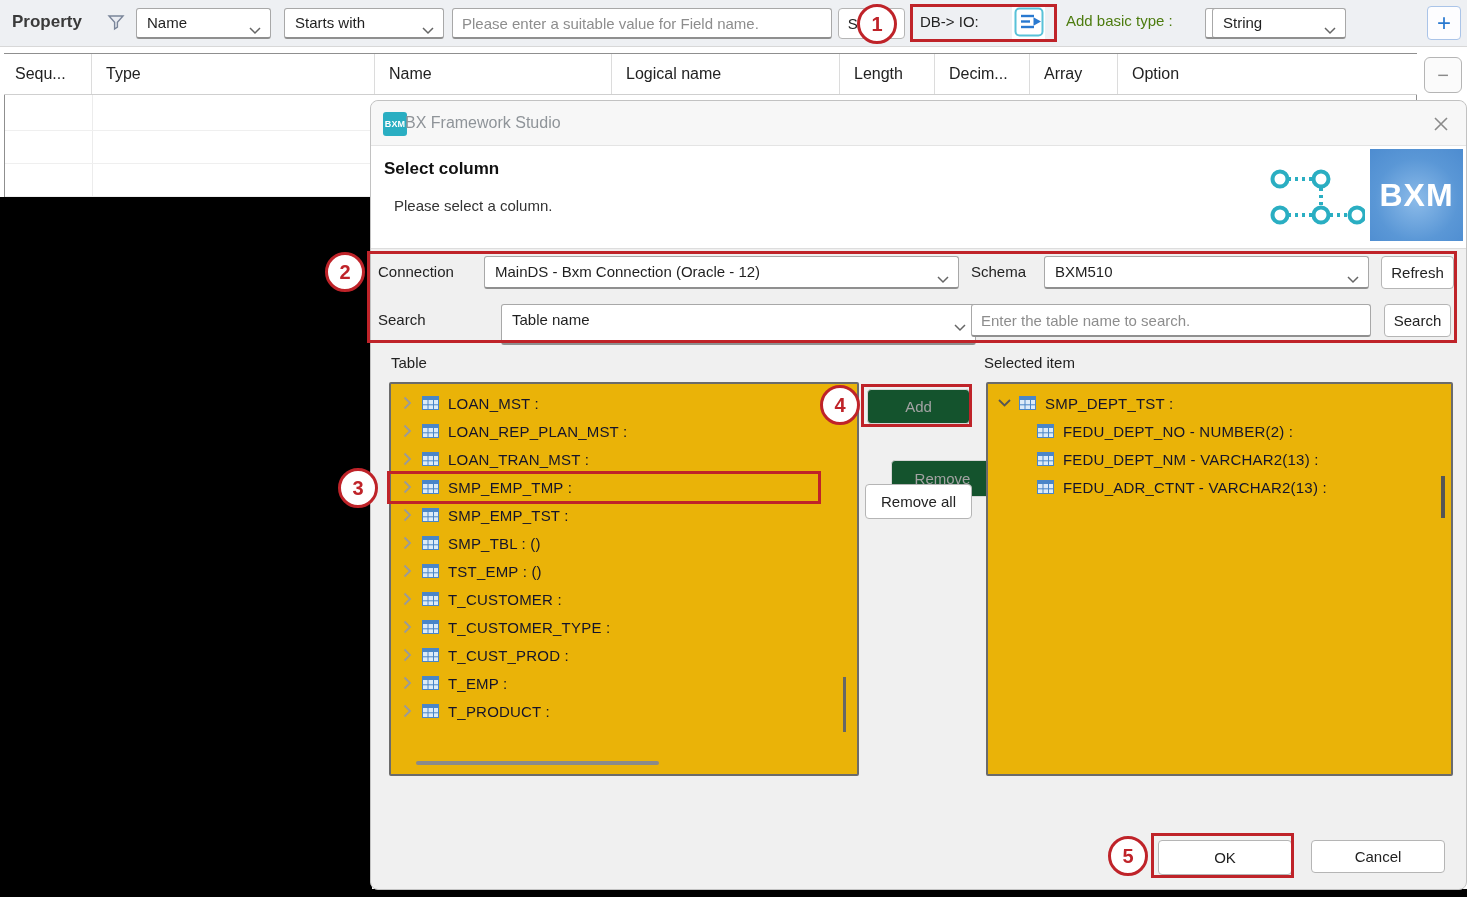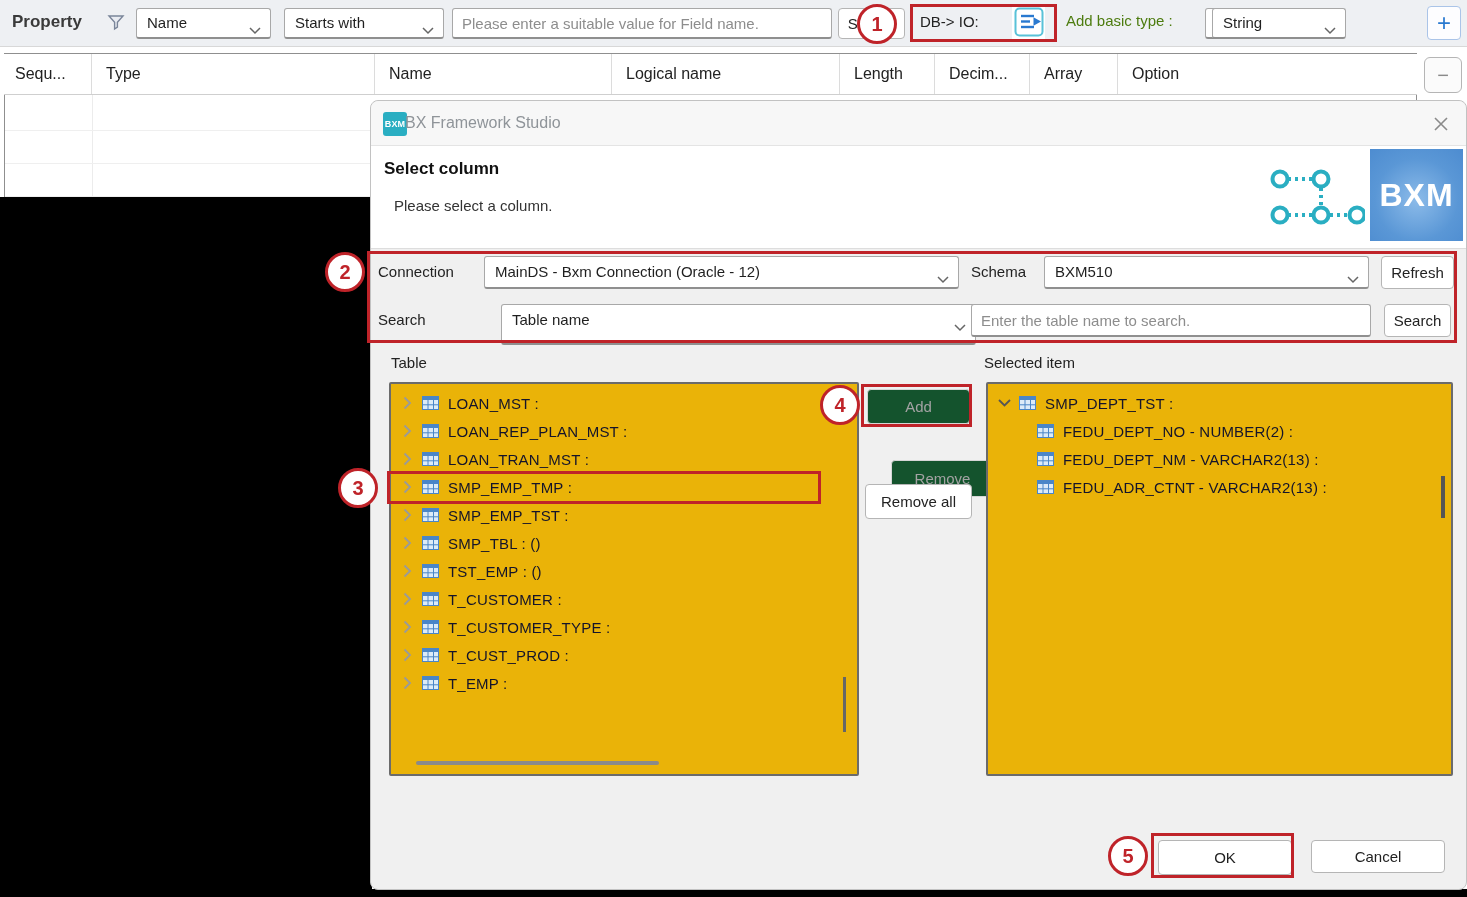--- a/index.html
+++ b/index.html
@@ -381,20 +381,37 @@
             <span class="tbl-icon">
               <svg width="17" height="14" viewBox="0 0 17 14">
                 <rect x="0.5" y="0.5" width="16" height="13" fill="#dcebf8" stroke="#4a86c8"></rect>
                 <rect x="0.5" y="0.5" width="16" height="3.5" fill="#4a86c8"></rect>
                 <line x1="6" y1="4" x2="6" y2="14" stroke="#4a86c8"></line>
                 <line x1="11.5" y1="4" x2="11.5" y2="14" stroke="#4a86c8"></line>
                 <line x1="0" y1="8.8" x2="17" y2="8.8" stroke="#4a86c8"></line>
               </svg>
             </span>
             <span class="tree-label">T_EMP :</span>
+          </div>
+          <div class="tree-row">
+            <span class="chev">
+              <svg width="9" height="14" viewBox="0 0 9 14">
+                <path d="M1.5 1.5L7 7l-5.5 5.5" fill="none" stroke="#9a9a9a" stroke-width="1.8"></path>
+              </svg>
+            </span>
+            <span class="tbl-icon">
+              <svg width="17" height="14" viewBox="0 0 17 14">
+                <rect x="0.5" y="0.5" width="16" height="13" fill="#dcebf8" stroke="#4a86c8"></rect>
+                <rect x="0.5" y="0.5" width="16" height="3.5" fill="#4a86c8"></rect>
+                <line x1="6" y1="4" x2="6" y2="14" stroke="#4a86c8"></line>
+                <line x1="11.5" y1="4" x2="11.5" y2="14" stroke="#4a86c8"></line>
+                <line x1="0" y1="8.8" x2="17" y2="8.8" stroke="#4a86c8"></line>
+              </svg>
+            </span>
+            <span class="tree-label">T_PRODUCT :</span>
           </div>
         </div>
       <div class="hscroll"></div>
       <div class="vthumb"></div>
     </div>
 
     <div class="btn side-btn disabled" style="left:496px; top:288px; width:103px; height:35px;">Add</div>
     <div class="btn side-btn disabled" style="left:520px; top:336px; width:103px; height:37px;margin-top:23px;">Remove</div>
     <div class="btn side-btn" style="left:494px; top:383px; width:107px; height:35px;">Remove all</div>
 

